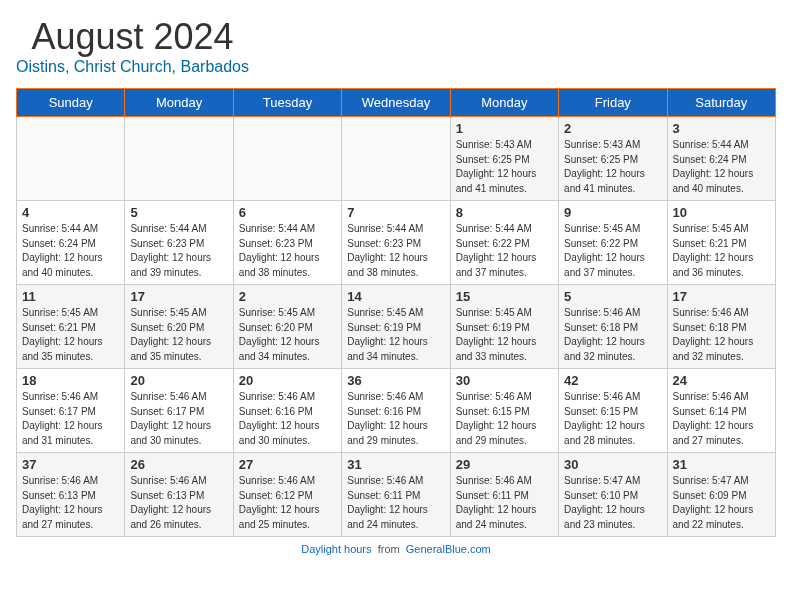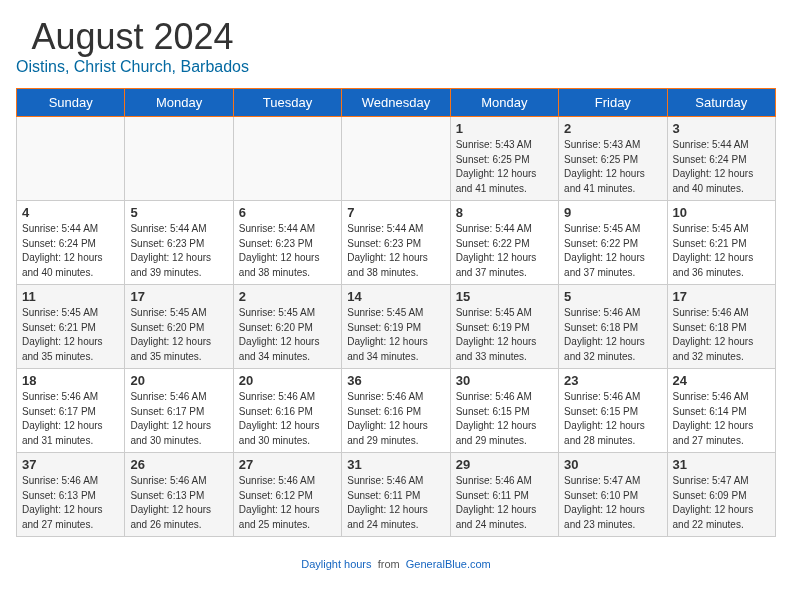--- a/index.html
+++ b/index.html
@@ -78,21 +78,21 @@
     }
     .logo-line2 {
       font-size: 22px;
       font-weight: bold;
       color: #1565C0;
       margin-top: -4px;
     }
     .footer-note {
       font-size: 11px;
       color: #555;
-      margin-top: 21px;
+      margin-top: 6px;
       text-align: center;
     }
     .footer-note span {
       color: #1565C0;
     }
   </style>
 </head>
 <body>
 
 <div class="header-area">
@@ -274,21 +274,21 @@
 and 29 minutes.</div>
         </td>
         <td>
           <div class="day-number">30</div>
           <div class="day-info" style="white-space: pre-line;">Sunrise: 5:46 AM
 Sunset: 6:15 PM
 Daylight: 12 hours
 and 29 minutes.</div>
         </td>
         <td>
-          <div class="day-number">23</div>
+          <div class="day-number">42</div>
           <div class="day-info" style="white-space: pre-line;">Sunrise: 5:46 AM
 Sunset: 6:15 PM
 Daylight: 12 hours
 and 28 minutes.</div>
         </td>
         <td>
           <div class="day-number">24</div>
           <div class="day-info" style="white-space: pre-line;">Sunrise: 5:46 AM
 Sunset: 6:14 PM
 Daylight: 12 hours

